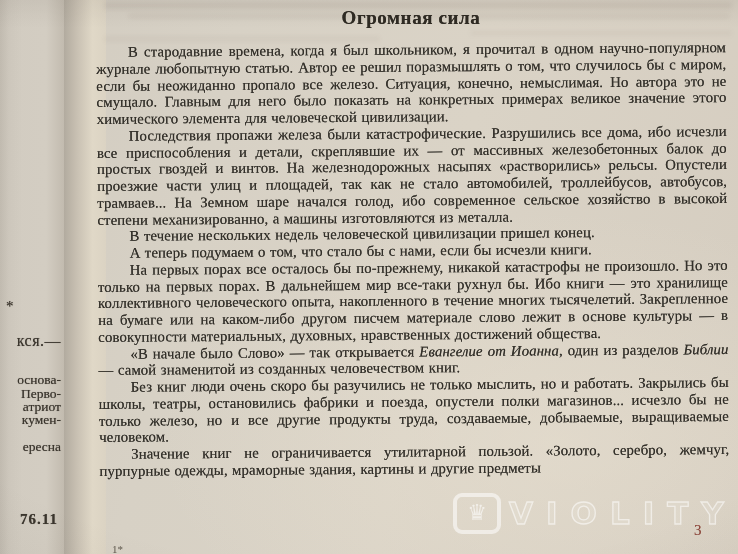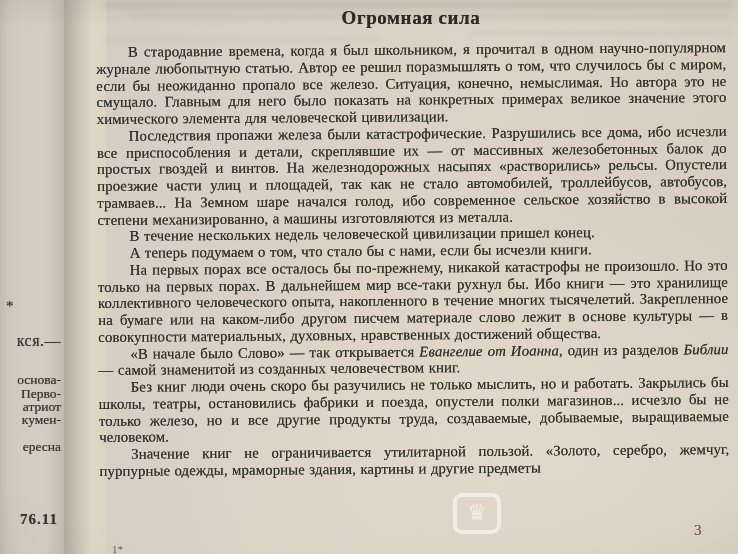--- a/index.html
+++ b/index.html
@@ -168,16 +168,17 @@
       <p><span>«В начале было Слово» — так открывается </span><span class="italic">Евангелие от Иоанна</span><span>, один из разделов </span><span class="italic">Библии</span><span> — самой знаменитой из созданных человечеством книг.</span></p>
       <p><span>Без книг люди очень скоро бы разучились не только мыслить, но и работать. Закрылись бы школы, театры, остановились фабрики и поезда, опустели полки магазинов... исчезло бы не только железо, но и все другие продукты труда, создаваемые, добываемые, выращиваемые человеком.</span></p>
       <p><span>Значение книг не ограничивается утилитарной пользой. «Золото, серебро, жемчуг, пурпурные одежды, мраморные здания, картины и другие предметы</span></p>
     </div>
 
   <span class="footnote-mark">1*</span>
   <span class="page-number">3</span>
 
   <div class="watermark">
     <span class="wm-icon">♛</span>
+    <span class="wm-text">VIOLITY</span>
   </div>
 
   <div class="vignette"></div>
 </div>
 
 </body></html>

